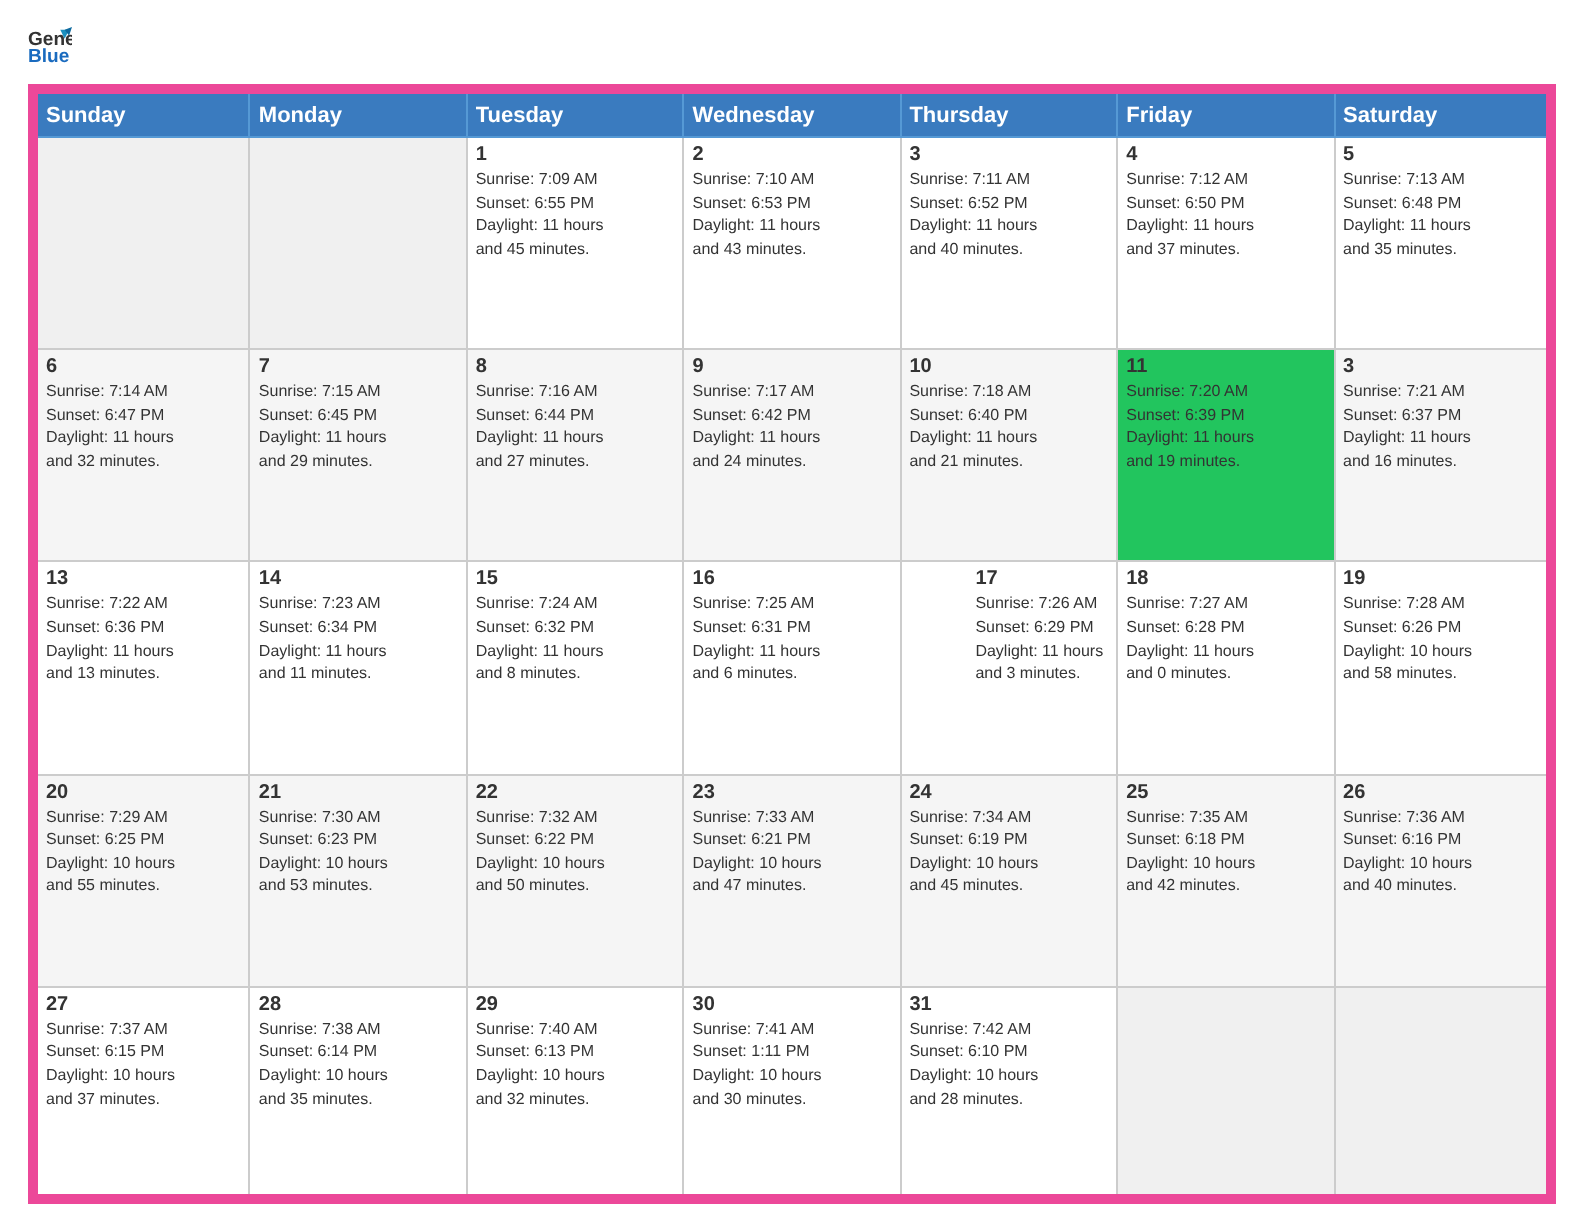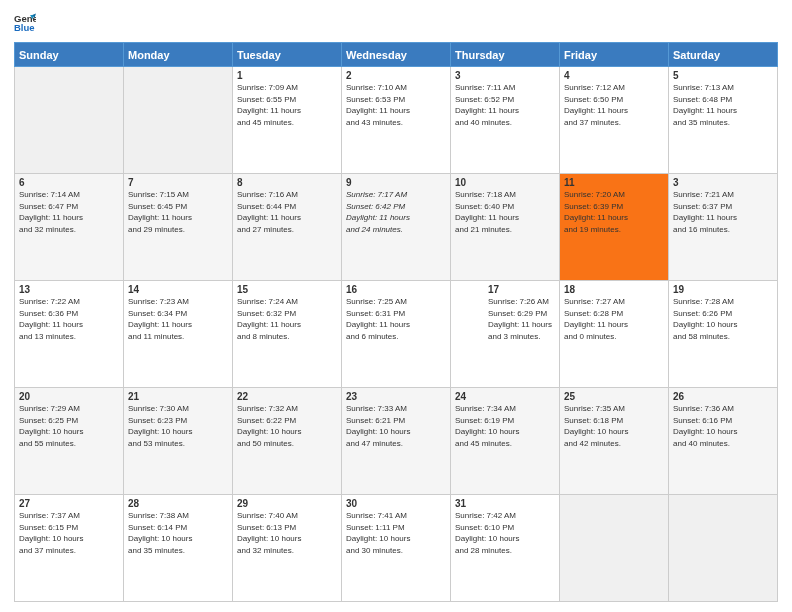--- a/index.html
+++ b/index.html
@@ -40,21 +40,21 @@
       font-weight: bold;
       color: #333;
       line-height: 1.1;
     }
     .subtitle {
       font-size: 14px;
       color: #555;
     }
     .calendar {
       flex: 1;
-      border: 1px solid #ec4899;
+      border: 5px solid #ec4899;
       border-collapse: collapse;
       width: 100%;
       table-layout: fixed;
     }
     .calendar th {
       background: #3a7bbf;
       color: #fff;
       font-size: 11px;
       font-weight: bold;
       padding: 4px 4px;
@@ -184,33 +184,33 @@
           </td>
           <td style="background: rgb(245, 245, 245);">
             <span class="day-num">8</span>
             <div class="day-detail" style="white-space: pre-line;">Sunrise: 7:16 AM
 Sunset: 6:44 PM
 Daylight: 11 hours
 and 27 minutes.</div>
           </td>
           <td style="background: rgb(245, 245, 245);">
             <span class="day-num">9</span>
-            <div class="day-detail" style="white-space: pre-line; font-style: italic;">Sunrise: 7:17 AM
+            <div class="day-detail" style="white-space: pre-line;">Sunrise: 7:17 AM
 Sunset: 6:42 PM
 Daylight: 11 hours
 and 24 minutes.</div>
           </td>
           <td style="background: rgb(245, 245, 245);">
             <span class="day-num">10</span>
             <div class="day-detail" style="white-space: pre-line;">Sunrise: 7:18 AM
 Sunset: 6:40 PM
 Daylight: 11 hours
 and 21 minutes.</div>
           </td>
-          <td style="background: #f97316; margin-top: 24px;">
+          <td style="background: #22c55e; margin-top: 24px;">
             <span class="day-num">11</span>
             <div class="day-detail" style="white-space: pre-line;">Sunrise: 7:20 AM
 Sunset: 6:39 PM
 Daylight: 11 hours
 and 19 minutes.</div>
           </td>
           <td style="background: rgb(245, 245, 245);">
             <span class="day-num">3</span>
             <div class="day-detail" style="white-space: pre-line;">Sunrise: 7:21 AM
 Sunset: 6:37 PM

